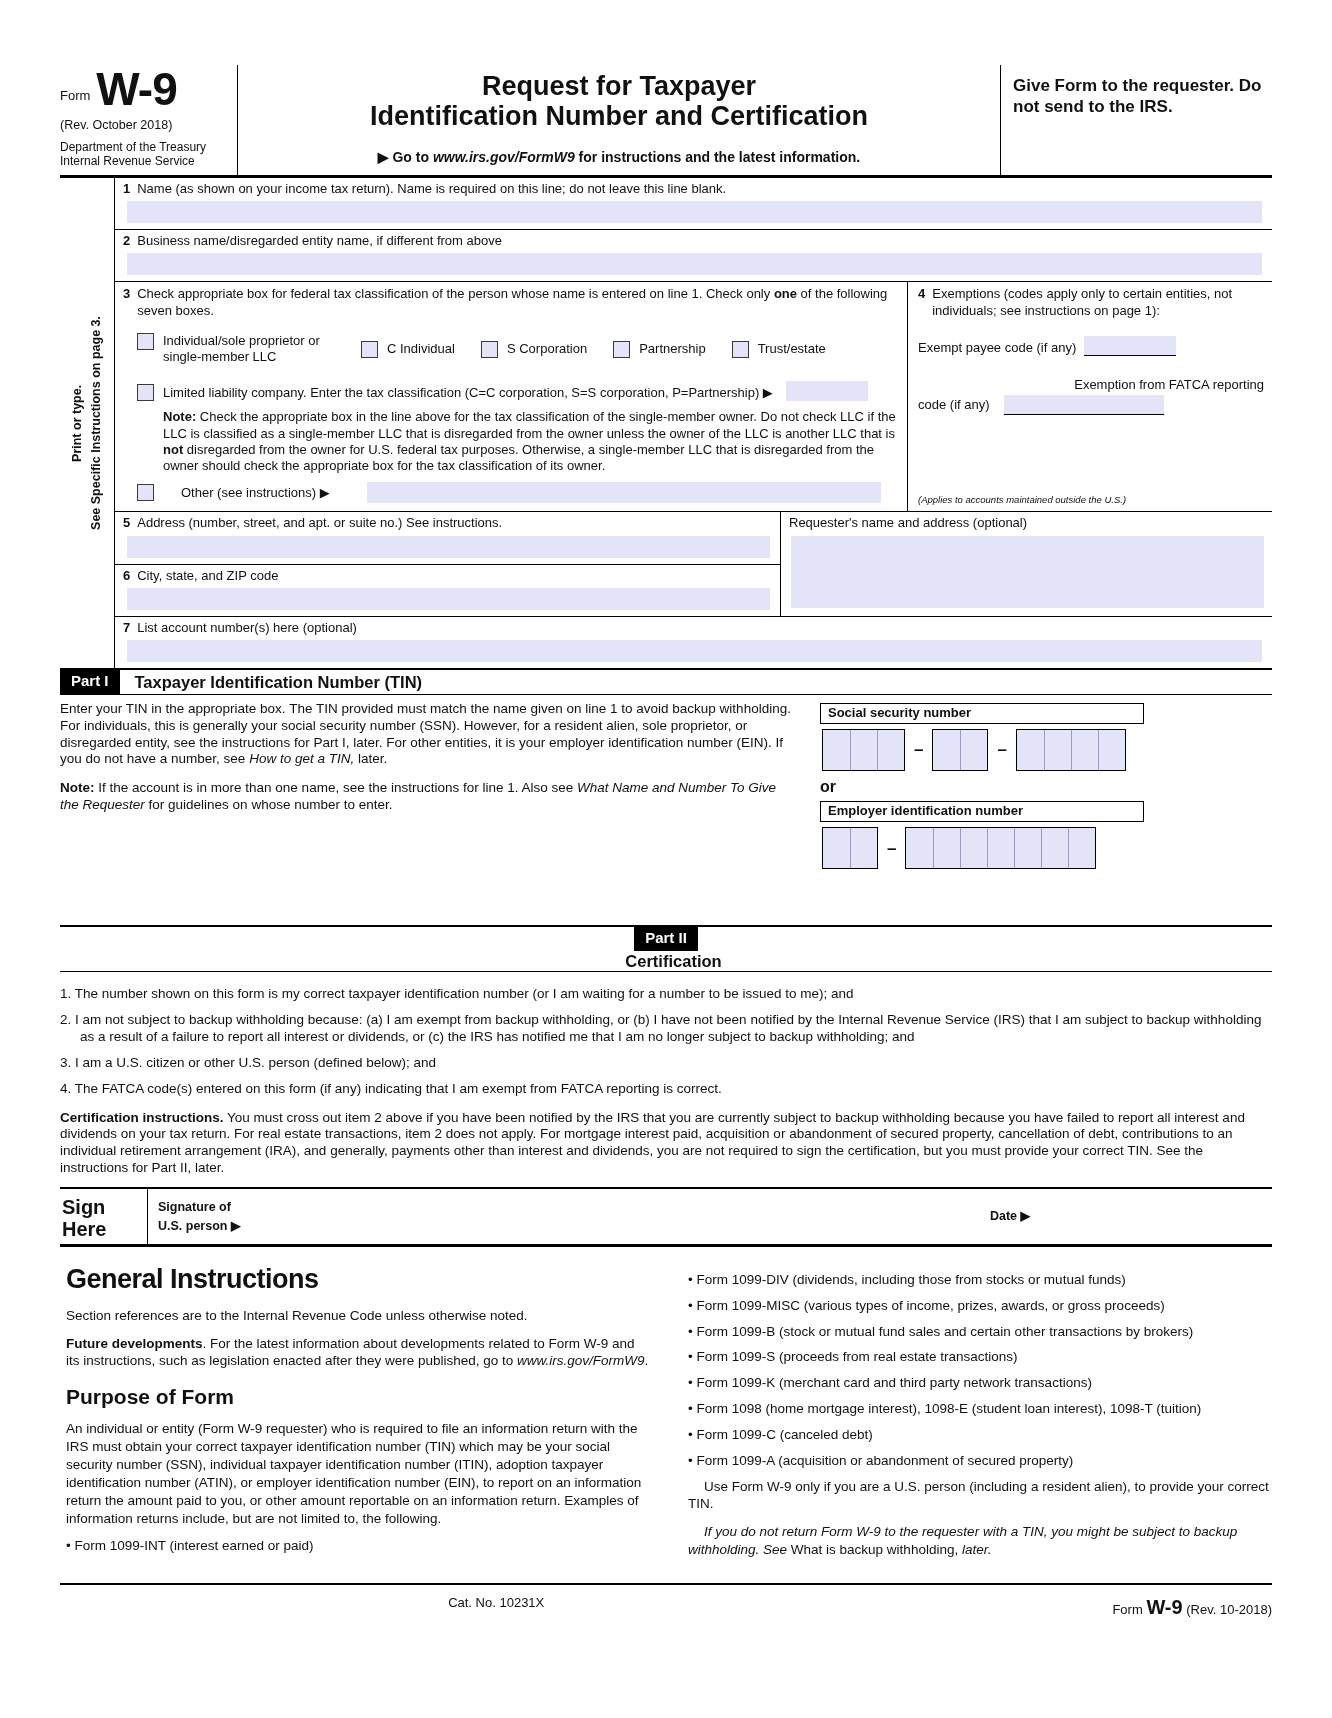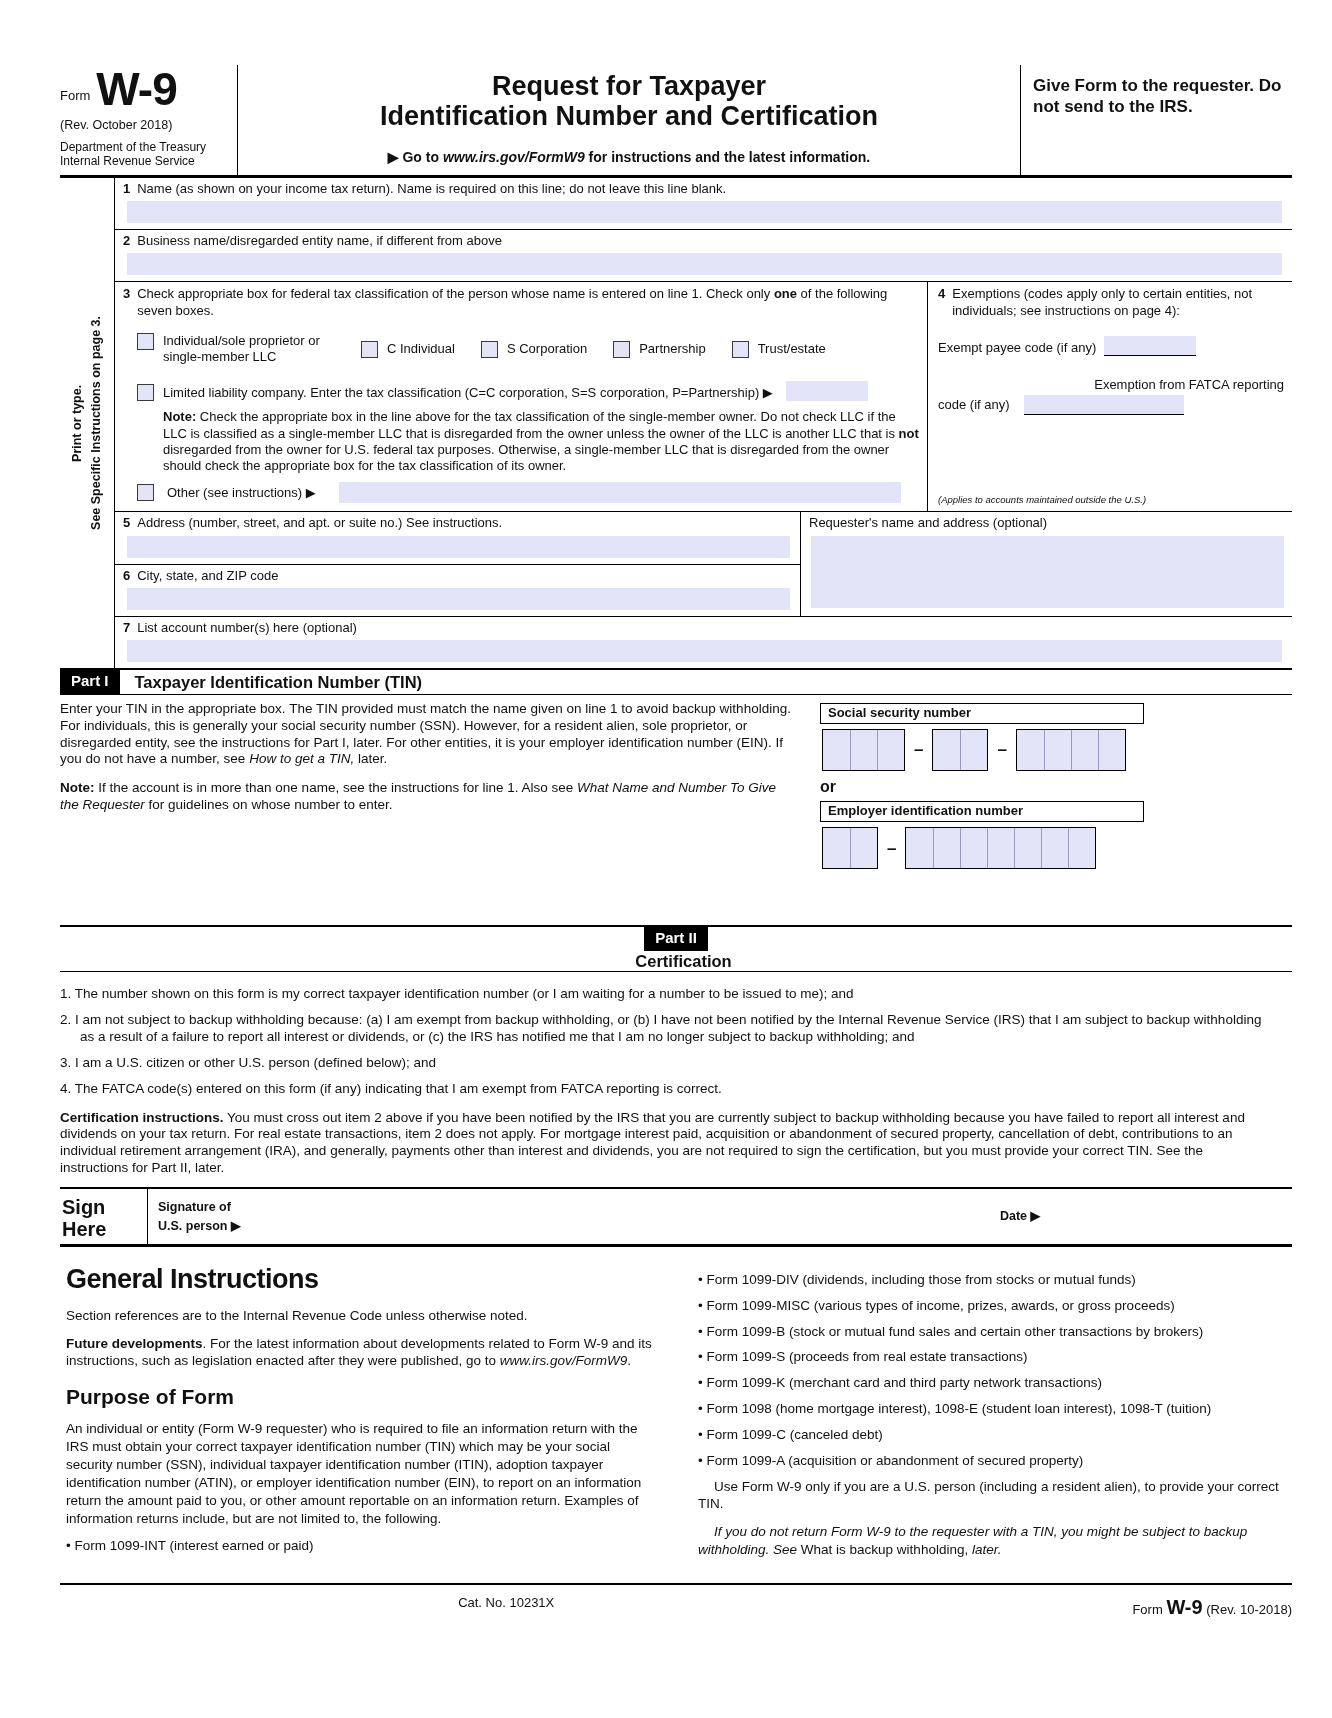--- a/index.html
+++ b/index.html
@@ -1,21 +1,21 @@
 <!DOCTYPE html>
 <html><head>
 <meta charset="utf-8">
 <style>
   * { margin:0; padding:0; box-sizing:border-box; }
   html,body { background:#fff; }
   .page {
     position:relative; width:1332px; height:1718px; margin:0 auto;
     background:#fff; color:#111;
     font-family:"Liberation Sans", sans-serif; font-size:13px; line-height:1.25;
-    padding:65px 40px 0 60px; overflow:hidden;
+    padding:65px 60px 0 60px; overflow:hidden;
   }
   .bold { font-weight:bold; }
   .ital { font-style:italic; }
 
   
   .hdr { display:flex; border-bottom:3px solid #000; }
   .hdr-left { width:178px; border-right:1px solid #000; padding:4px 6px 6px 0; }
   .hdr-form-line { display:flex; align-items:flex-end; gap:6px; }
   .hdr-form-word { font-size:13px; padding-bottom:6px; }
   .hdr-form-num { font-size:46px; font-weight:bold; line-height:0.9; letter-spacing:-1px; }
@@ -39,21 +39,21 @@
   .row3wrap { display:flex; border-bottom:1px solid #000; }
   .row3 { flex:1; padding:4px 8px 6px 8px; }
   .row3 .lbl { display:flex; gap:7px; max-width:790px; }
   .cbrow { display:flex; gap:26px; margin:14px 0 0 14px; align-items:center; }
   .cb { width:17px; height:17px; background:#e3e4f8; border:1.5px solid #3a3a3a; flex:none; }
   .cbopt { display:flex; gap:9px; align-items:flex-start; font-size:13px; }
   .cbopt-first .cbl { width:172px; }
   .llcrow { display:flex; gap:9px; align-items:flex-end; margin:16px 0 0 14px; }
   .llc-fill { width:82px; height:20px; background:#e3e4f8; margin-left:4px; }
   .note { margin:8px 0 0 40px; max-width:760px; }
-  .otherrow { display:flex; gap:13px; align-items:center; margin:8px 0 2px 14px; }
+  .otherrow { display:flex; gap:27px; align-items:center; margin:8px 0 2px 14px; }
   .other-fill { flex:1; height:21px; background:#e3e4f8; margin:0 18px 0 10px; }
 
   .box4 { width:365px; border-left:1px solid #000; padding:4px 8px 5px 10px; display:flex; flex-direction:column; }
   .box4 .lbl { display:flex; gap:7px; line-height:1.3; }
   .exempt-row { display:flex; align-items:flex-end; margin-top:16px; }
   .u-input { background:#e3e4f8; border-bottom:1px solid #000; height:20px; }
   .exempt-fill { flex:1; margin-left:8px; max-width:92px; }
   .fatca { margin-top:20px; line-height:1.45;text-align:right; }
   .fatca-line2 { display:flex; align-items:flex-end; }
   .fatca-fill { width:160px; margin-left:14px; }
@@ -206,21 +206,21 @@
           <div class="otherrow">
             <span class="cb"></span>
             <span>Other (see instructions) ▶</span>
             <span class="other-fill"></span>
           </div>
         </div>
 
         <div class="box4">
           <div class="lbl">
               <span class="fnum">4</span>
-              <span>Exemptions (codes apply only to certain entities, not individuals; see instructions on page 4):</span>
+              <span>Exemptions (codes apply only to certain entities, not individuals; see instructions on page 1):</span>
             </div>
           <div class="exempt-row">
             <span>Exempt payee code (if any)</span>
             <span class="u-input exempt-fill"></span>
           </div>
           <div class="fatca">
             <div>Exemption from FATCA reporting</div>
             <div class="fatca-line2">
               <span>code (if any)</span>
               <span class="u-input fatca-fill"></span>

